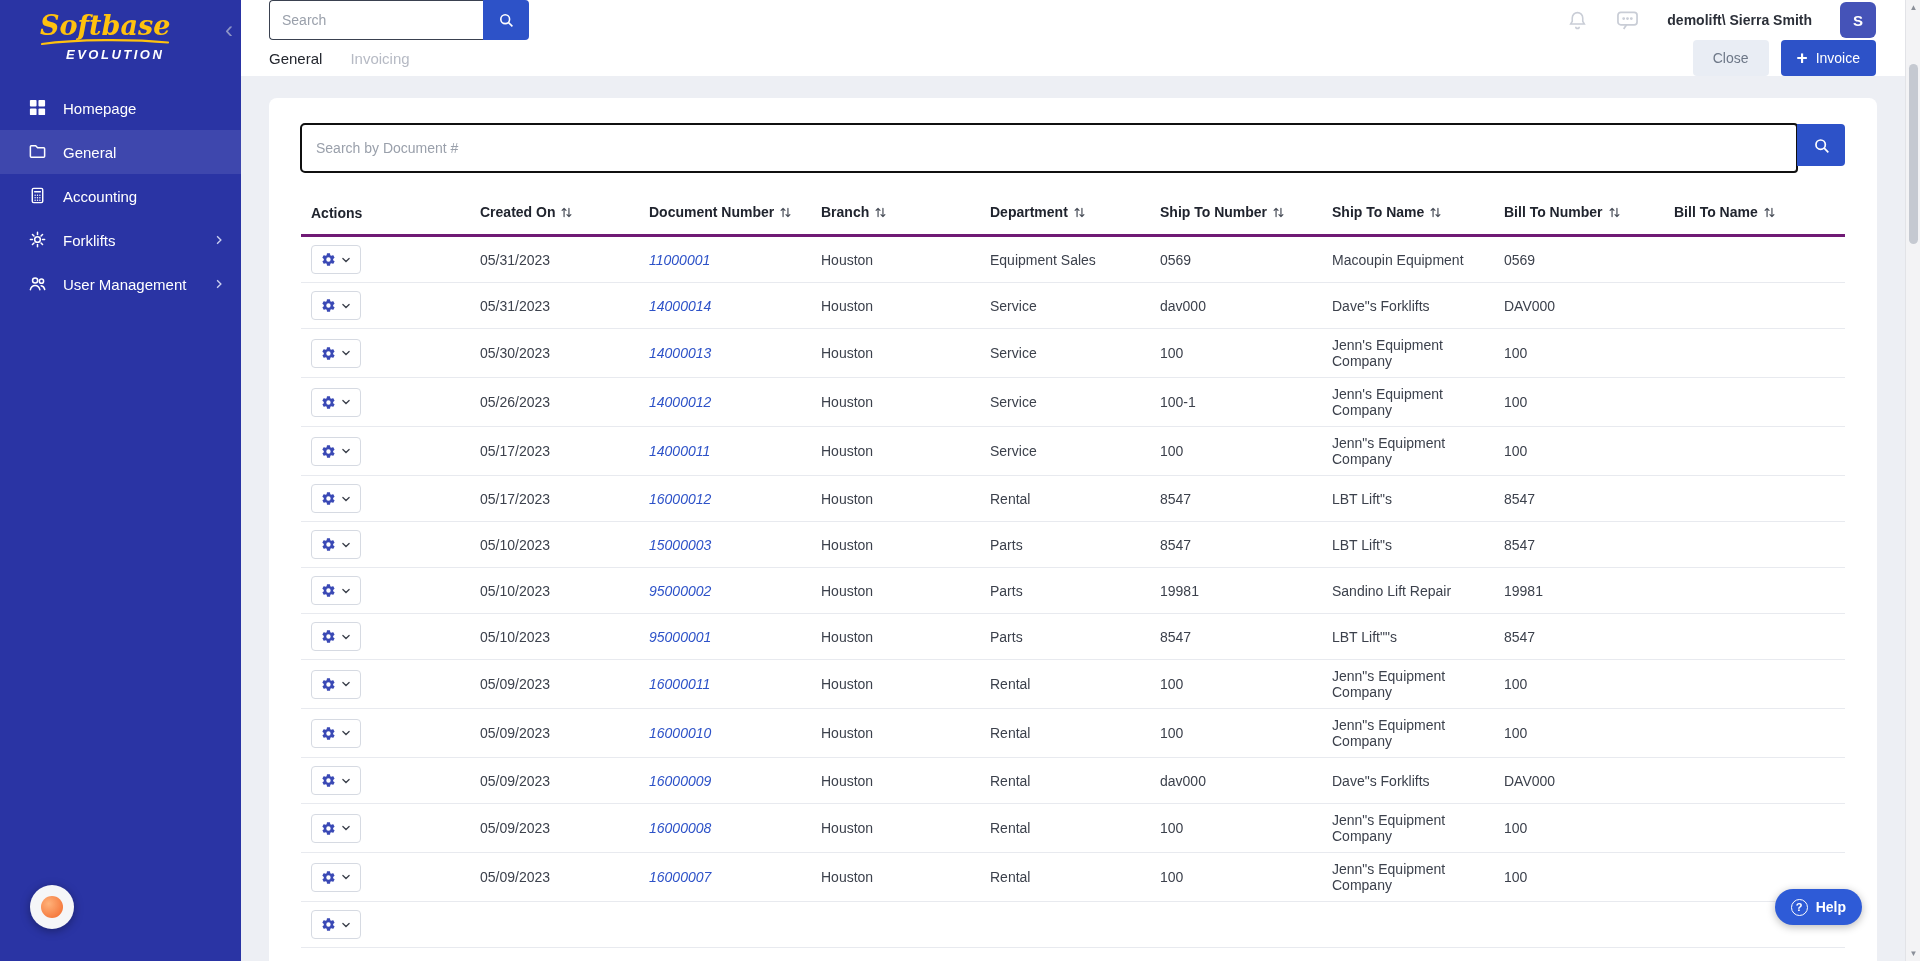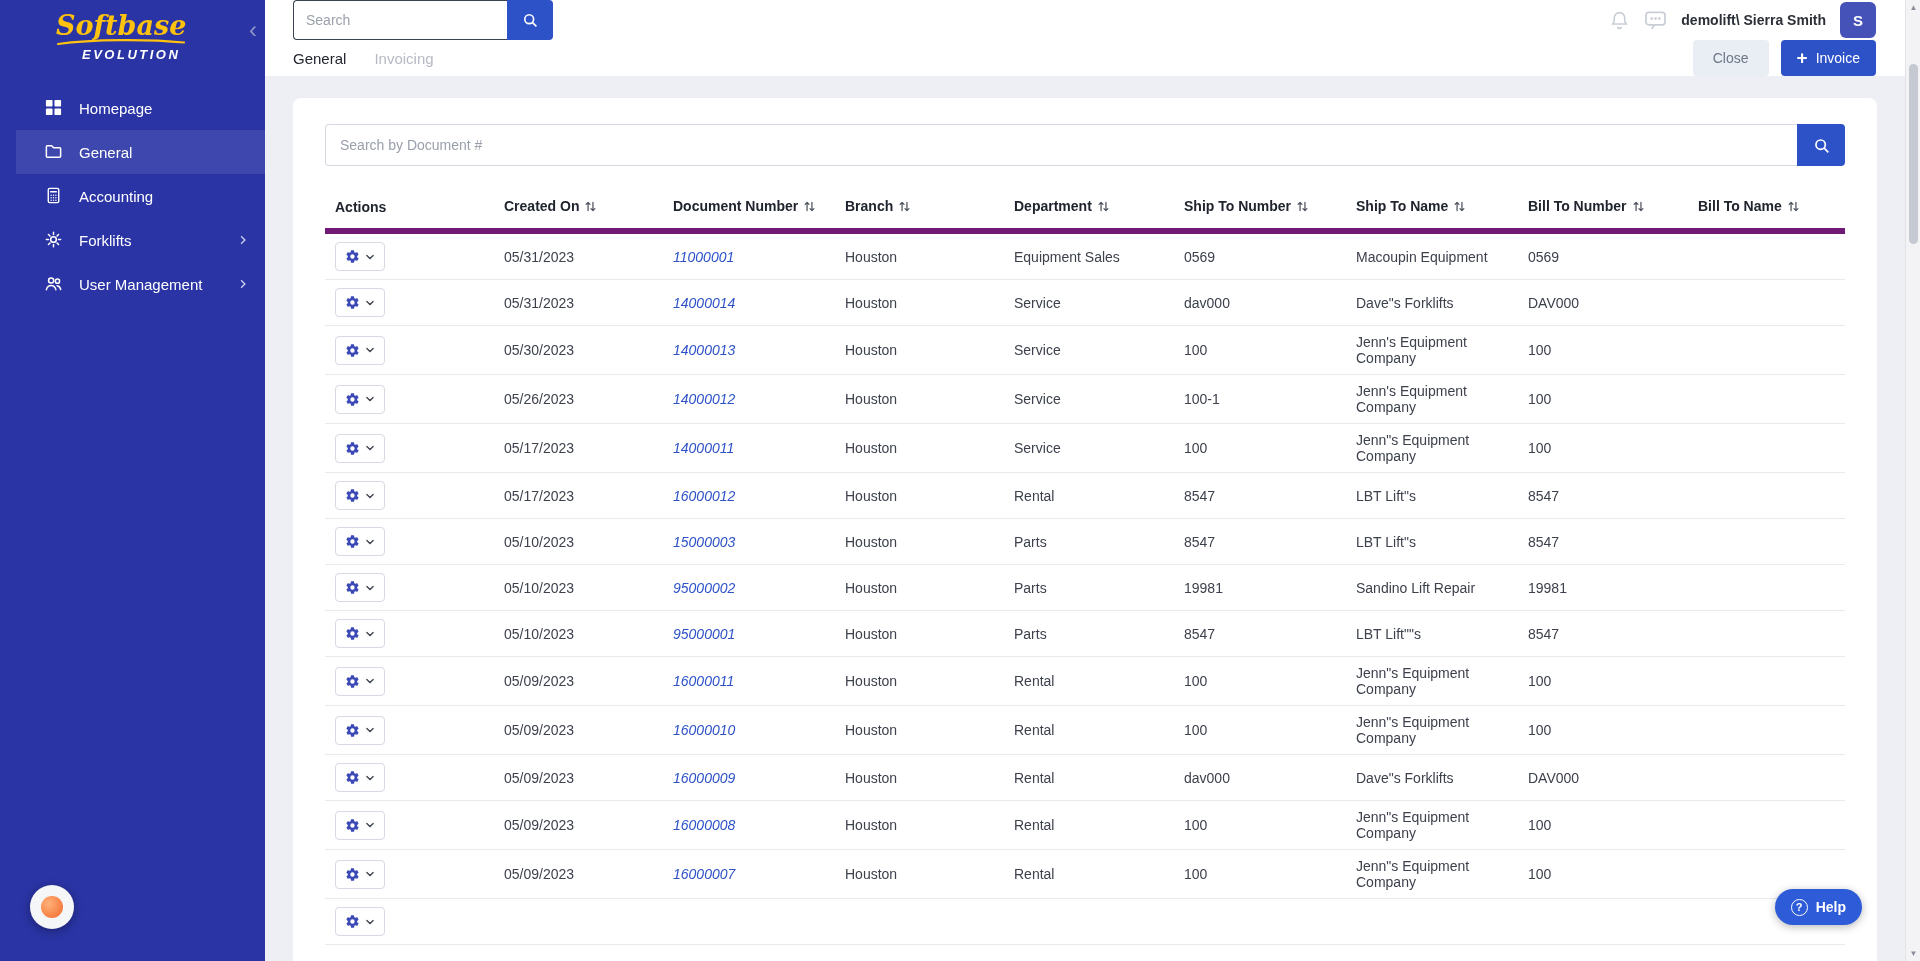--- a/index.html
+++ b/index.html
@@ -1,21 +1,21 @@
 <!DOCTYPE html>
 <html><head>
 <meta charset="utf-8">
 <style>
   * { margin:0; padding:0; box-sizing:border-box; }
   html,body { width:1920px; height:961px; overflow:hidden; background:#edeff4;
               font-family:"Liberation Sans", sans-serif; }
   .app { display:flex; width:100%; height:100%; }
 
   
-  .sidebar { width:265px; flex-shrink:0; background:#2a34a4; color:#fff; position:relative; z-index:3;padding-left:16px; }
+  .sidebar { width:241px; flex-shrink:0; background:#2a34a4; color:#fff; position:relative; z-index:3; }
   .logo-row { height:72px; position:relative; padding:12px 0 0 40px; }
   .logo-softbase { font-family:"DejaVu Serif", serif; font-style:italic; font-weight:bold;
                    font-size:27px; color:#ffc20e; line-height:1; display:inline-block; }
   .logo-swoosh { display:block; margin-top:-1px; }
   .logo-evolution { color:#fff; font-style:italic; font-weight:bold; font-size:13px;
                     letter-spacing:2.5px; margin:1px 0 0 26px; }
   .collapse-btn { position:absolute; top:18px; right:8px; background:none; border:none;
                   color:#8d94c6; font-size:24px; line-height:1; cursor:pointer; }
   .nav { margin-top:14px; }
   .nav-item { display:flex; align-items:center; height:44px; padding:0 16px 0 28px;
@@ -26,21 +26,21 @@
 
   
   .main { flex:1; min-width:0; display:flex; flex-direction:column; }
   .topbar { height:64px; background:#fff; display:flex; align-items:center; padding:0 44px 0 28px; }
   .search-group { display:flex; }
   .search-input { width:214px; height:40px; border:1px solid #3a4150; border-right:none;
                   border-radius:4px 0 0 4px; padding:0 12px; font-size:14px; color:#333; }
   .search-input::placeholder, .doc-input::placeholder { color:#9aa0ab; }
   .search-btn { width:46px; height:40px; background:#2d52c8; border:none; cursor:pointer;
                 border-radius:0 4px 4px 0; display:flex; align-items:center; justify-content:center; }
-  .topbar-right { margin-left:auto; display:flex; align-items:center; gap:14px; }
+  .topbar-right { margin-left:auto; display:flex; align-items:center; gap:28px; }
   .icon-btn { background:none; border:none; cursor:pointer; display:inline-flex; }
   .username { font-size:14px; font-weight:bold; color:#2b2f38; }
   .avatar { width:36px; height:36px; border-radius:6px; background:#4553b8; color:#fff;
             display:flex; align-items:center; justify-content:center; font-size:15px;
             font-weight:bold; cursor:pointer; }
 
   .tabbar { height:58px; background:#fff; display:flex; align-items:center; padding:0 44px 0 28px; }
   .tabs { display:flex; gap:28px; }
   .tab { font-size:15px; cursor:pointer; }
   .tab.active { color:#23262e; }
@@ -50,28 +50,28 @@
                border-radius:4px; font-size:14px; cursor:pointer; }
   .btn-invoice { height:36px; padding:0 16px; background:#2d52c8; color:#fff; border:none;
                  border-radius:4px; font-size:14px; display:flex; align-items:center; gap:8px;
                  cursor:pointer; }
   .plus-glyph { font-size:19px; font-weight:bold; line-height:1; margin-top:-2px; }
 
   
   .content { padding:22px 43px 0 28px; }
   .card { background:#fff; border-radius:8px; padding:26px 32px; min-height:880px; }
   .doc-search { display:flex; }
-  .doc-input { flex:1; height:42px; border:1px solid #d4d9e2; border-right:none;
+  .doc-input { flex:1; height:48px; border:1px solid #d4d9e2; border-right:none;
                border-radius:4px 0 0 4px; padding:0 14px; font-size:14px; color:#333; }
   .doc-btn { width:48px; height:42px; background:#2d52c8; border:none; cursor:pointer;
              border-radius:0 4px 4px 0; display:flex; align-items:center; justify-content:center; }
 
   table { width:100%; border-collapse:collapse; margin-top:26px; table-layout:fixed; }
   th { text-align:left; font-size:14px; color:#20242e; font-weight:bold;
-       padding:6px 10px 12px; border-bottom:6px solid #701a75; }
+       padding:6px 10px 12px; border-bottom:3px solid #701a75; }
   th .sort { margin-left:5px; vertical-align:-2px; display:inline-block; cursor:pointer; }
   tbody td { font-size:14px; color:#3c414c; padding:8px 10px; height:46px;
              border-bottom:1px solid #e8eaef; vertical-align:middle; word-wrap:break-word; }
   .doc-link { color:#2d52c8; text-decoration:none;font-style:italic; }
   .actions-btn { display:inline-flex; align-items:center; gap:5px; padding:6px 9px;
                  background:#fff; border:1px solid #d6dae2; border-radius:4px; cursor:pointer; }
   .actions-btn .gear, .actions-btn .chev { display:inline-flex; }
 
   
   .help-btn { position:fixed; right:58px; bottom:36px; height:36px; padding:0 16px;

